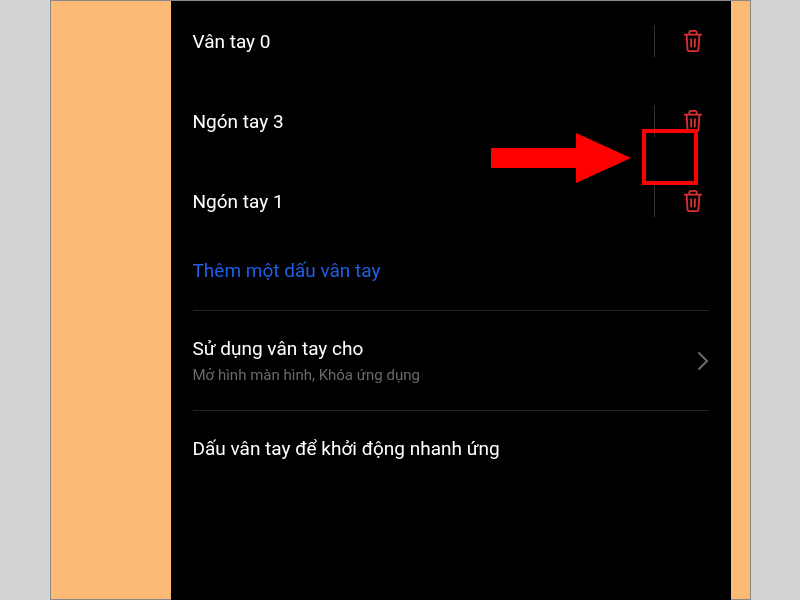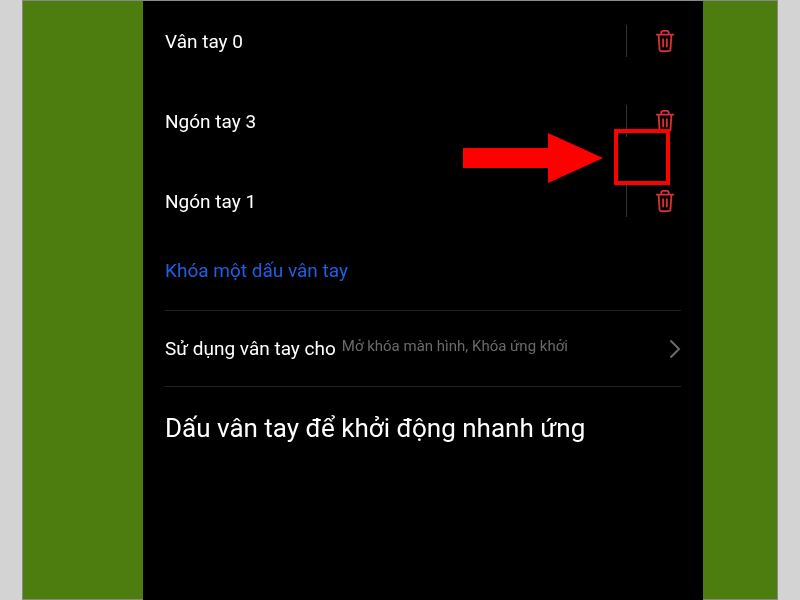--- a/index.html
+++ b/index.html
@@ -6,23 +6,23 @@
     body {
       width: 800px;
       height: 600px;
       background: #d3d3d3;
       display: flex;
       justify-content: center;
       align-items: center;
       font-family: -apple-system, BlinkMacSystemFont, 'Segoe UI', Roboto, sans-serif;
     }
     .frame {
-      width: 756px;
+      width: 701px;
       height: 600px;
-      background: #4d7c0f;
+      background: #fdba74;
       position: relative;
       border: 1px solid #888;
     }
     .phone-area {
       position: absolute;
       left: 120px;
       top: 0;
       width: 560px;
       height: 600px;
       background: #000;
@@ -73,28 +73,28 @@
       background: #222;
       margin: 0 22px;
     }
     .nav-row {
       display: flex;
       align-items: center;
       justify-content: space-between;
       padding: 26px 22px;
       cursor: pointer;
     }
-    .nav-left { display: flex; flex-direction: row; gap: 6px; }
+    .nav-left { display: flex; flex-direction: column; gap: 6px; }
     .nav-title { color: #fff; font-size: 19px; }
     .nav-sub { color: #6a6a6a; font-size: 15px; }
     .chevron { color: #6a6a6a; }
     .chevron svg { display: block; }
     .last-title {
       color: #fff;
-      font-size: 26px;
+      font-size: 19px;
       padding: 26px 22px 0 22px;
     }
     
     .highlight-box {
       position: absolute;
       border: 4px solid #ff0000;
       pointer-events: none;
     }
     .arrow-anno {
       position: absolute;
@@ -136,28 +136,28 @@
       <div class="row-right">
         <span class="vdivider"></span>
         <span class="trash-btn trash-icon">
           <svg width="22" height="24" viewBox="0 0 24 26">
             <path d="M3 6h18 M8 6V4a2 2 0 012-2h4a2 2 0 012 2v2 M5 6l1 16a2 2 0 002 2h8a2 2 0 002-2l1-16 M10 11v8 M14 11v8" stroke="#d93036" stroke-width="2" fill="none" stroke-linecap="round"></path>
           </svg>
         </span>
       </div>
     </div>
 
-    <div class="add-link">Khóa một dấu vân tay</div>
+    <div class="add-link">Thêm một dấu vân tay</div>
 
     <div class="hdivider"></div>
 
     <div class="nav-row">
       <div class="nav-left">
         <span class="nav-title">Sử dụng vân tay cho</span>
-        <span class="nav-sub">Mở khóa màn hình, Khóa ứng khởi</span>
+        <span class="nav-sub">Mở hình màn hình, Khóa ứng dụng</span>
       </div>
       <span class="chevron">
         <svg width="12" height="20" viewBox="0 0 12 20">
           <path d="M2 2 L10 10 L2 18" stroke="#6a6a6a" stroke-width="2" fill="none" stroke-linecap="round"></path>
         </svg>
       </span>
     </div>
 
     <div class="hdivider"></div>
 

